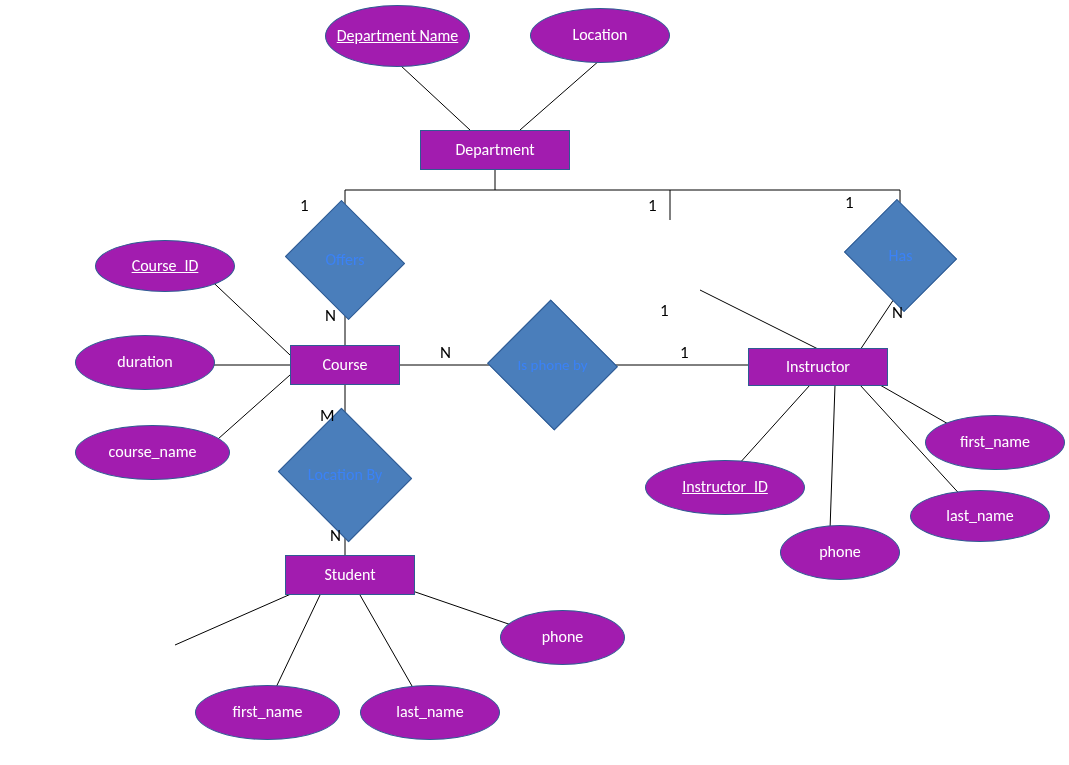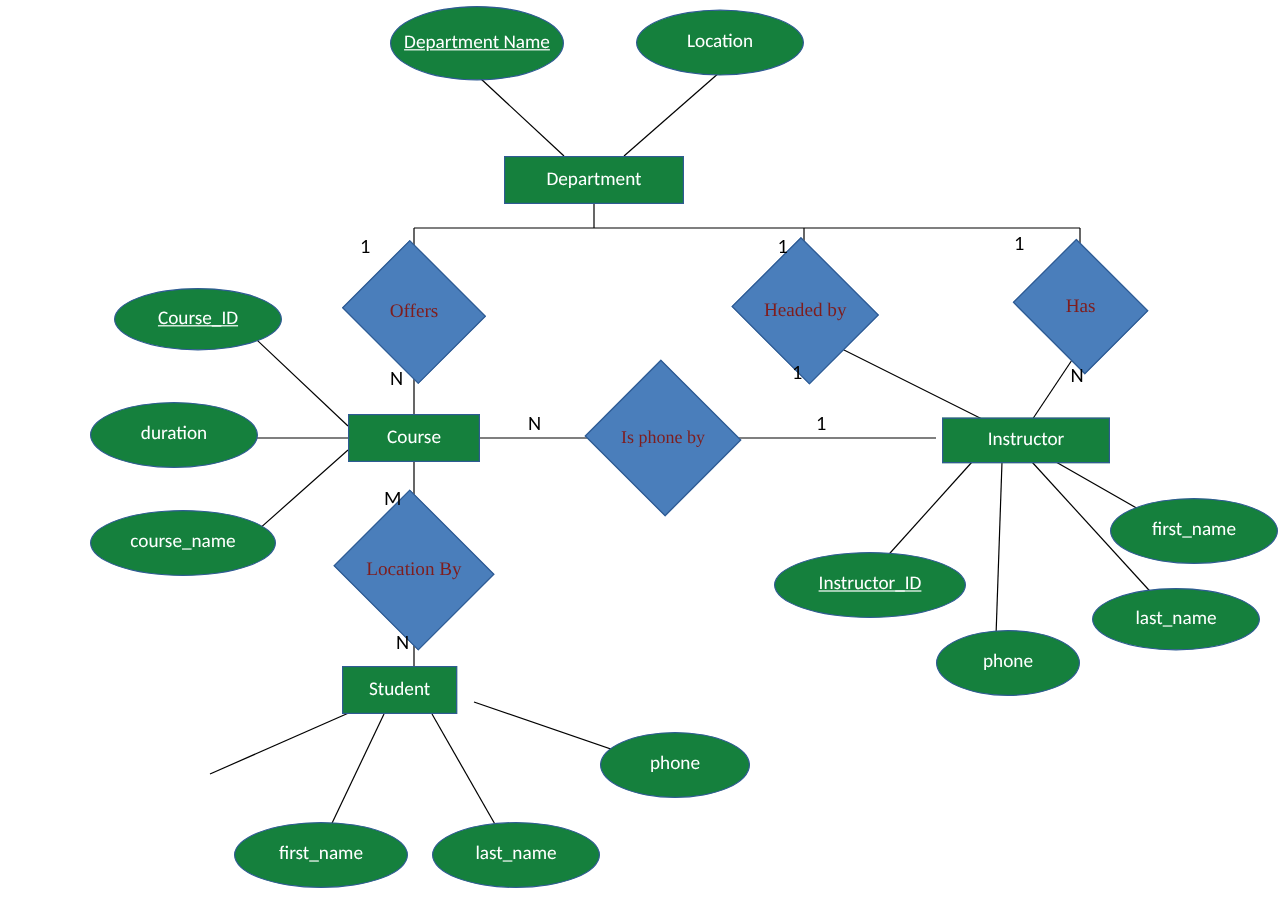--- a/index.html
+++ b/index.html
@@ -15,21 +15,21 @@
   }
   svg.lines {
     position: absolute;
     top: 0; left: 0;
     width: 1069px;
     height: 765px;
     pointer-events: none;
   }
   .shape {
     position: absolute;
-    background: #15803d;
+    background: #a21caf;
     color: #fff;
     display: flex;
     align-items: center;
     justify-content: center;
     text-align: center;
     border: 1px solid #2f5b93;
     box-sizing: border-box;
     font-size: 16px;
     line-height: 1.15;
   }
@@ -52,25 +52,24 @@
     transform: rotate(45deg);
     box-sizing: border-box;
   }
   .diamond-label {
     position: absolute;
     top: 0; left: 0; right: 0; bottom: 0;
     display: flex;
     align-items: center;
     justify-content: center;
     text-align: center;
-    color: #7f1d1d;
+    color: #3b82f6;
     font-size: 16px;
     line-height: 1.1;
     padding: 0 6px;
-    font-family: Liberation Serif, serif;
   }
   .key { text-decoration: underline; }
   .card {
     position: absolute;
     color: #000;
     font-size: 17px;
     font-family: Calibri, Arial, sans-serif;
   }
 </style>
 </head>
@@ -132,49 +131,45 @@
 
 <div class="shape entity" style="left:420px; top:130px; width:150px; height:40px;">
   <span>Department</span>
 </div>
 
 <div class="shape diamond" style="left:300px; top:220px; width:90px; height:80px;">
   <div class="diamond-inner"></div>
   <div class="diamond-label">Offers</div>
 </div>
 
-<div class="shape diamond" style="left:625px; top:218px; width:92px; height:82px;">
-  <div class="diamond-inner"></div>
-  <div class="diamond-label">Headed by</div>
-</div>
 
 <div class="shape diamond" style="left:858px; top:218px; width:85px; height:75px;">
   <div class="diamond-inner"></div>
   <div class="diamond-label">Has</div>
 </div>
 
 <div class="shape entity" style="left:290px; top:345px; width:110px; height:40px;">
   <span>Course</span>
 </div>
 
 <div class="shape diamond" style="left:505px; top:320px; width:95px; height:90px;">
   <div class="diamond-inner"></div>
   <div class="diamond-label" style="font-size:15px;">Is phone by</div>
 </div>
 
-<div class="shape entity" style="left:785px; top:348px; width:140px; height:38px;">
+<div class="shape entity" style="left:748px; top:348px; width:140px; height:38px;">
   <span>Instructor</span>
 </div>
 
 <div class="shape diamond" style="left:295px; top:430px; width:100px; height:90px;">
   <div class="diamond-inner"></div>
   <div class="diamond-label">Location By</div>
 </div>
 
-<div class="shape entity" style="left:285px; top:555px; width:96px; height:40px;">
+<div class="shape entity" style="left:285px; top:555px; width:130px; height:40px;">
   <span>Student</span>
 </div>
 
 <div class="shape attr" style="left:95px; top:240px; width:140px; height:52px;">
   <span class="key">Course_ID</span>
 </div>
 <div class="shape attr" style="left:75px; top:335px; width:140px; height:55px;">
   <span>duration</span>
 </div>
 <div class="shape attr" style="left:75px; top:425px; width:155px; height:55px;">

